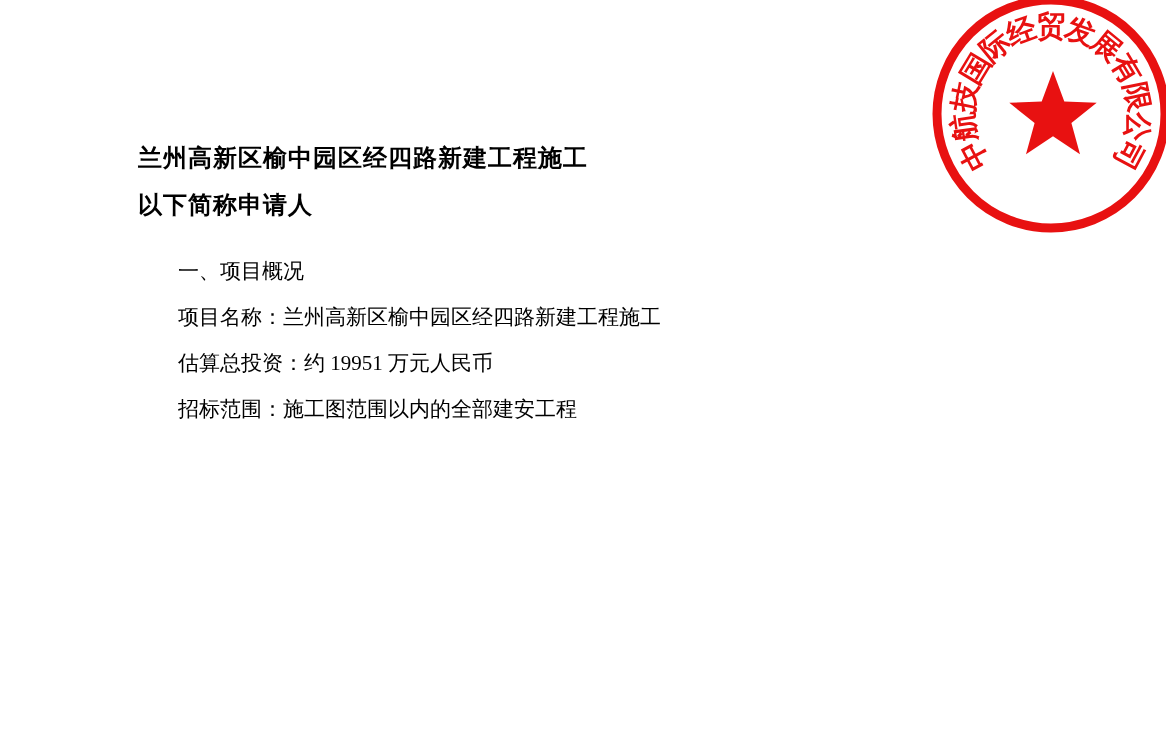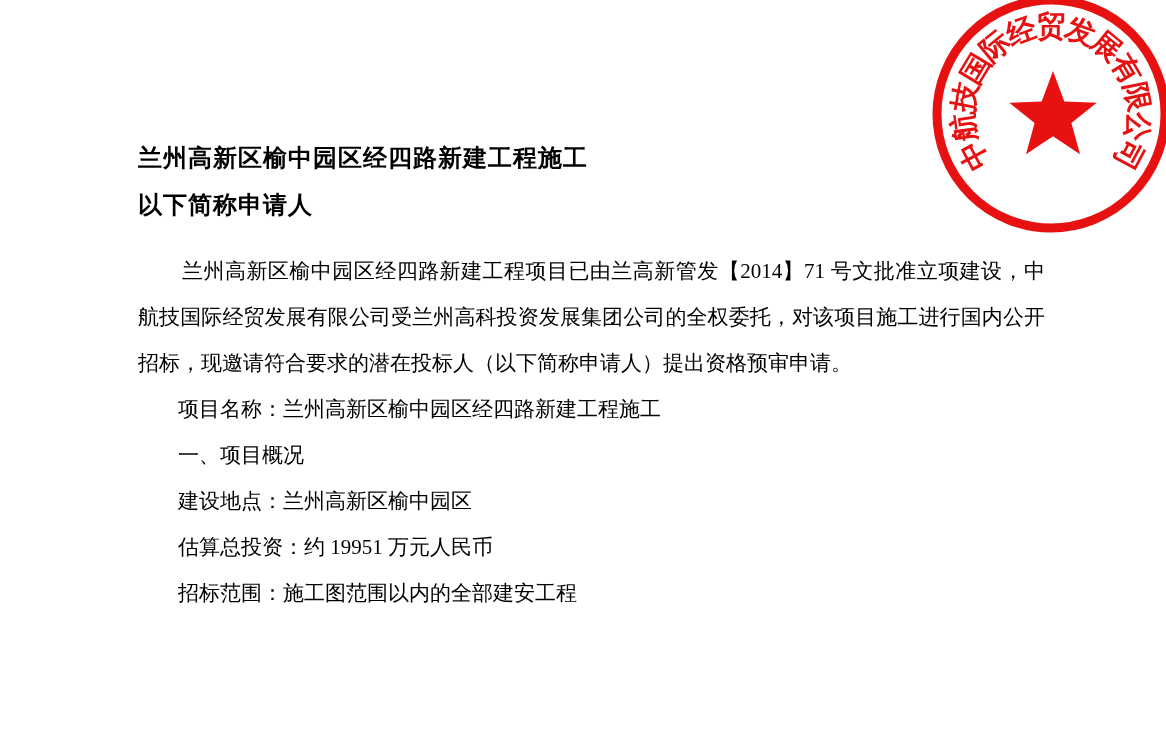--- a/index.html
+++ b/index.html
@@ -66,26 +66,24 @@
 <body>
 
 <div class="doc">
 
   <div class="title-block">
     <div>兰州高新区榆中园区经四路新建工程施工</div>
     <div>以下简称申请人</div>
   </div>
 
   <div class="body-text">
-    <p class="intro">兰州高新区榆中园区经四路新建工程项目已由兰高新管发【2014】71 号文批准立项建设，中航技国际经贸发展有限公司受兰州高科投资发展集团公司的全权委托，对该项目施工进行国内公开招标，现邀请符合要求的潜在投标人（以下简称申请人）提出资格预审申请。</p>
+
+    <div class="indent">一、项目概况</div>
 
     <div class="indent">项目名称：兰州高新区榆中园区经四路新建工程施工</div>
-
-    <div class="indent">一、项目概况</div>
-    <div class="indent">建设地点：兰州高新区榆中园区</div>
     <div class="indent">估算总投资：约 19951 万元人民币</div>
     <div class="indent">招标范围：施工图范围以内的全部建安工程</div>
   </div>
 
 </div>
 
 <svg class="stamp" viewBox="0 0 260 260" xmlns="http://www.w3.org/2000/svg">
   <circle class="seal-border" cx="130" cy="130" r="114"></circle>
   <polygon class="seal-star" points="132,87 143.3,117.4 175.7,118.8 150.4,139.0 159.0,170.2 132,152.3 105.0,170.2 113.6,139.0 88.3,118.8 120.7,117.4"></polygon>
   <g>

